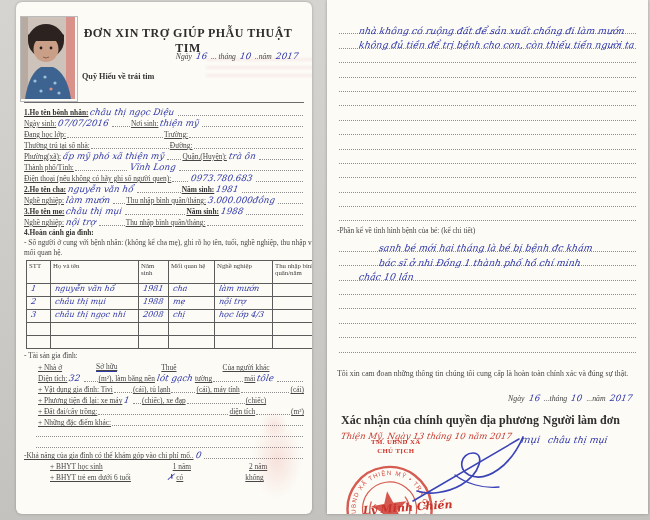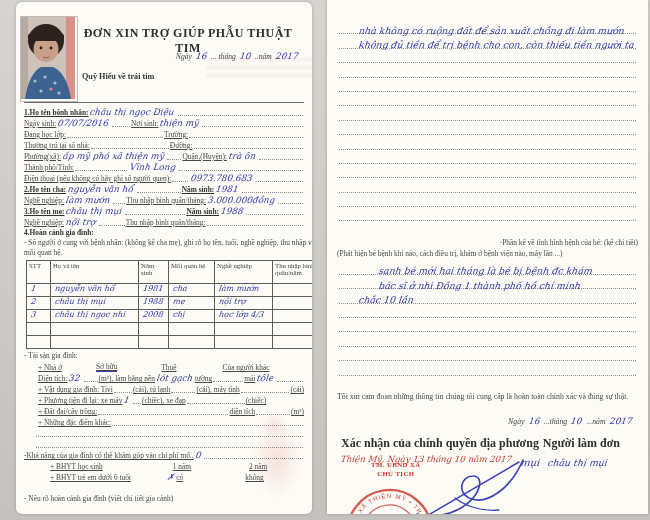--- a/index.html
+++ b/index.html
@@ -316,21 +316,20 @@
       <span class="lbl">3 năm</span>
     </div>
     <div class="fr pt indent2">
       <span class="lbl">+ BHYT trẻ em dưới 6 tuổi</span>
       <span style="flex:0 0 34px"></span>
       <span class="hw">✗</span>
         <span class="lbl">có</span>
       <span style="flex:0 0 62px"></span>
       <span class="lbl">không</span>
     </div>
-    <div class="pt" style="margin-top:12px;">- Nêu rõ hoàn cảnh gia đình (viết chi tiết gia cảnh)</div>
   </div>
 
   <div class="page page-right">
     <div style="height:20px"></div>
     <div class="dotline">
       <span class="hw">nhà không có ruộng đất để sản xuất chồng đi làm mướn</span>
     </div>
     <div class="dotline">
       <span class="hw">không đủ tiền để trị bệnh cho con, còn thiếu tiền người ta</span>
     </div>
@@ -340,22 +339,21 @@
     <div class="dotline"></div>
     <div class="dotline"></div>
     <div class="dotline"></div>
     <div class="dotline"></div>
     <div class="dotline"></div>
     <div class="dotline"></div>
     <div class="dotline"></div>
     <div class="dotline"></div>
     <div class="dotline"></div>
 
-    <div class="pt" style="margin-top:17px;height:11px;text-align:right;">-Phần kể về tình hình bệnh của bé: (kể chi tiết)</div>
-    <div class="pt" style="height:11px;">(Phát hiện bé bệnh khi nào, cách điều trị, khám ở bệnh viện nào, mấy lần ...)</div>
+    <div class="pt" style="margin-top:5px;height:11px;">-Phần kể về tình hình bệnh của bé: (kể chi tiết)</div>
 
     <div class="dotline">
       <span class="hw ind">sanh bé mới hai tháng là bé bị bệnh đc khám</span>
     </div>
     <div class="dotline">
       <span class="hw ind">bác sĩ ở nhi Đồng 1 thành phố hồ chí minh</span>
     </div>
     <div class="dotline">
       <span class="hw">chắc 10 lần</span>
     </div>

